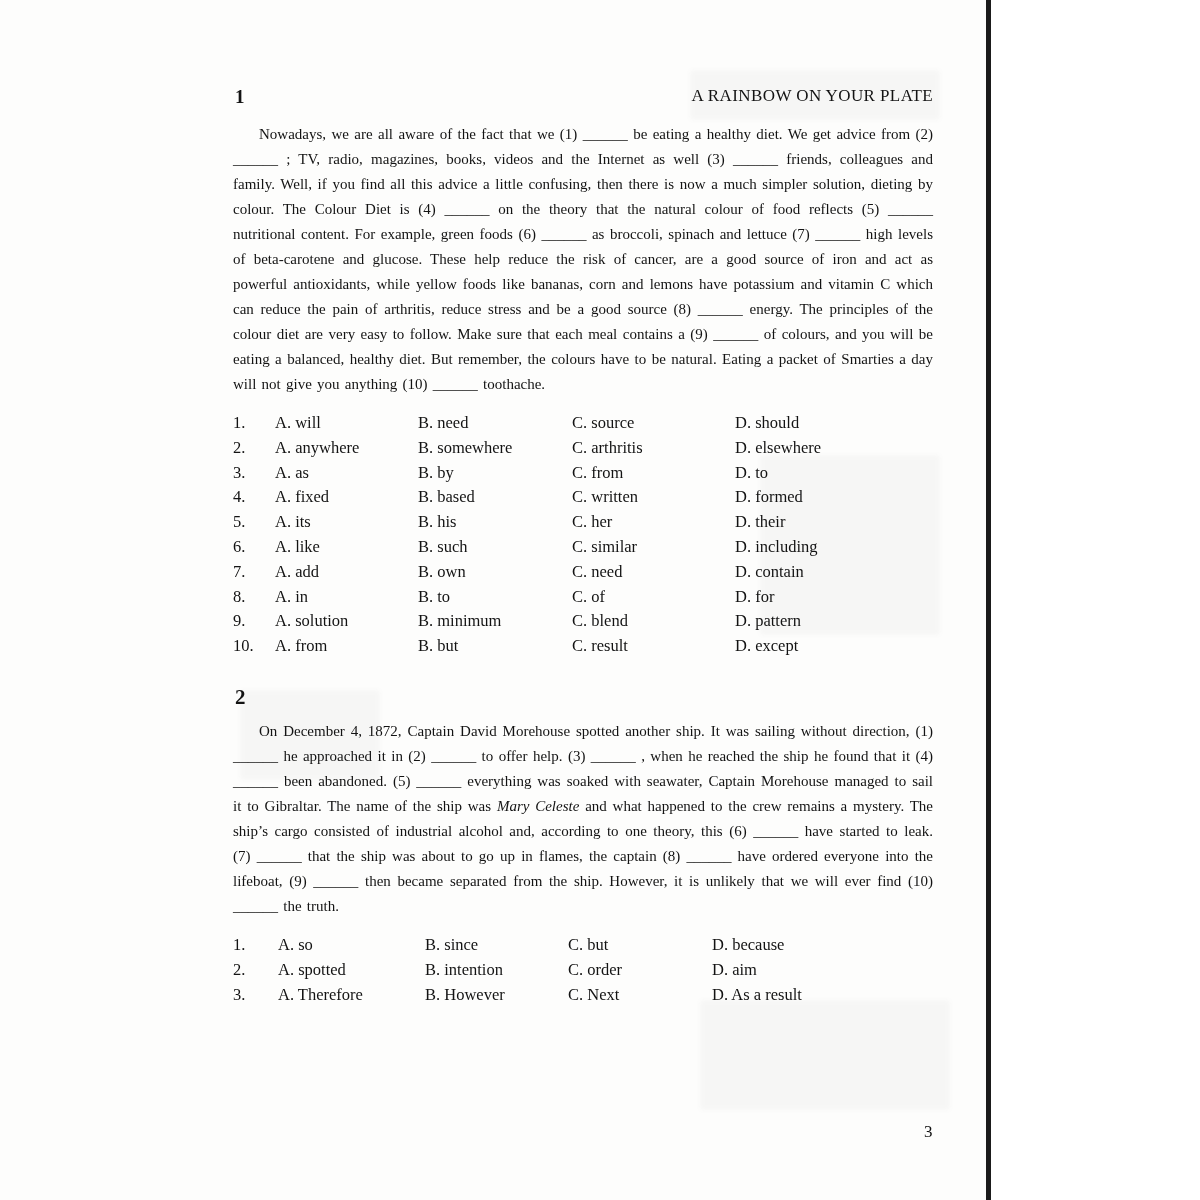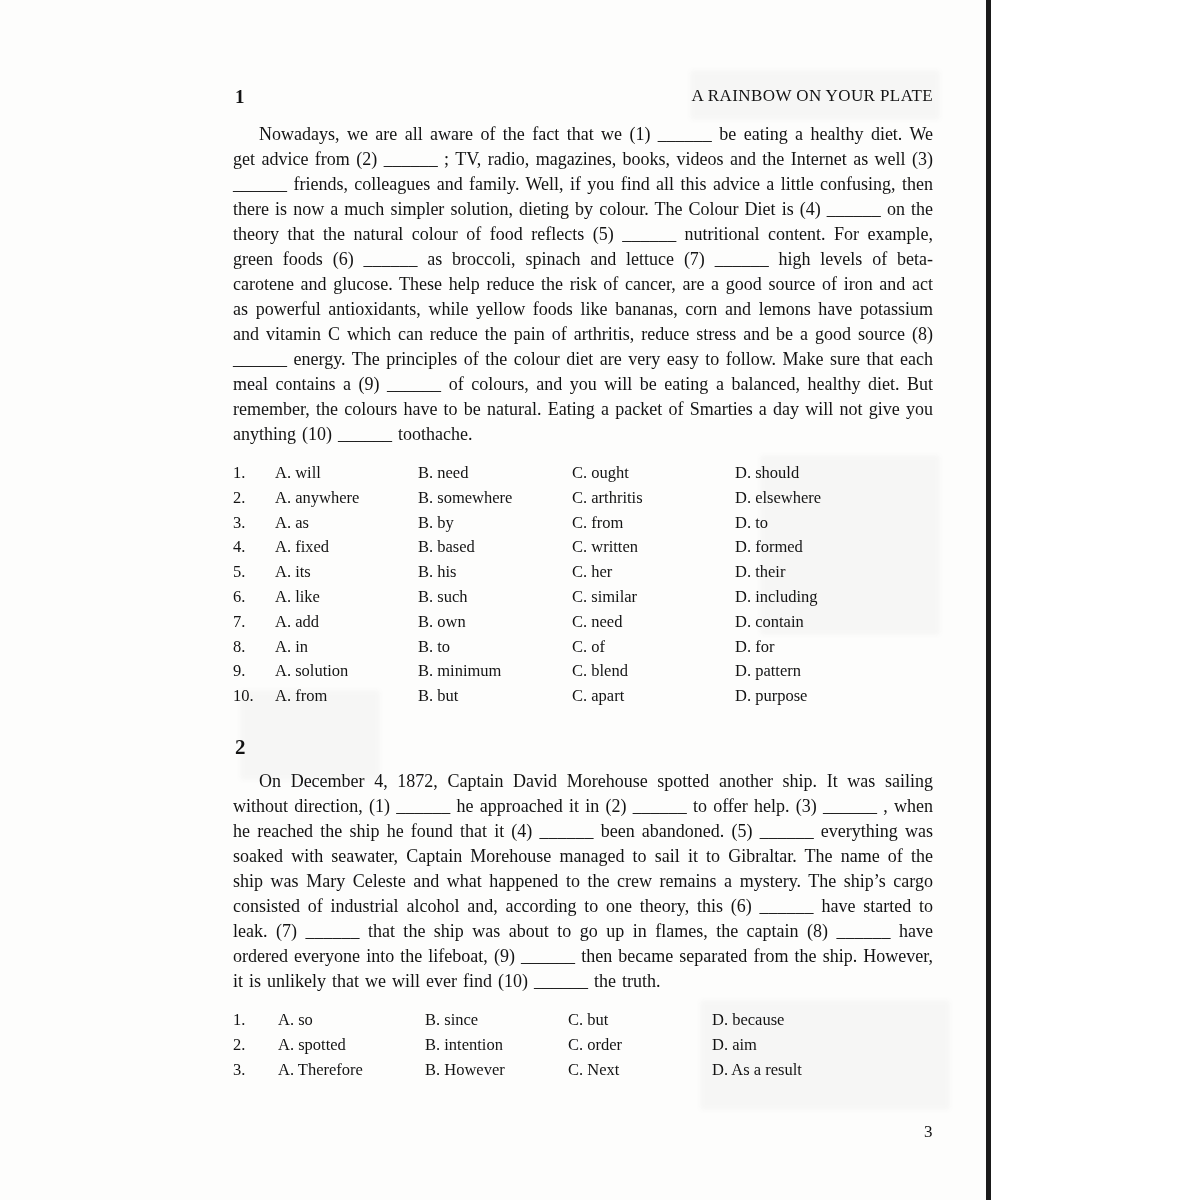--- a/index.html
+++ b/index.html
@@ -53,27 +53,27 @@
     font-size: 19px;
   }
   .ex-num.big { font-size: 21px; }
   .ex-title {
     text-align: right;
     font-weight: normal;
     font-size: 17px;
     letter-spacing: 0.4px;
   }
   .passage {
-    font-size: 18px;
+    font-size: 15px;
     line-height: 25px;
     text-align: justify;
     text-indent: 26px;
     word-spacing: 1.5px;
   }
-  .passage .italic { }
+  .passage .italic { font-style: italic; }
   .questions {
     margin-top: 14px;
     font-size: 16.5px;
   }
   .qrow {
     display: grid;
     grid-template-columns: 42px 143px 154px 163px auto;
     line-height: 24.8px;
   }
   .qrow2 {
@@ -110,21 +110,21 @@
       <div class="ex-title">A RAINBOW ON YOUR PLATE</div>
     </div>
 
     <div class="passage">Nowadays, we are all aware of the fact that we (1) ______ be eating a healthy diet. We get advice from (2) ______ ; TV, radio, magazines, books, videos and the Internet as well (3) ______ friends, colleagues and family. Well, if you find all this advice a little confusing, then there is now a much simpler solution, dieting by colour. The Colour Diet is (4) ______ on the theory that the natural colour of food reflects (5) ______ nutritional content. For example, green foods (6) ______ as broccoli, spinach and lettuce (7) ______ high levels of beta-carotene and glucose. These help reduce the risk of cancer, are a good source of iron and act as powerful antioxidants, while yellow foods like bananas, corn and lemons have potassium and vitamin C which can reduce the pain of arthritis, reduce stress and be a good source (8) ______ energy. The principles of the colour diet are very easy to follow. Make sure that each meal contains a (9) ______ of colours, and you will be eating a balanced, healthy diet. But remember, the colours have to be natural. Eating a packet of Smarties a day will not give you anything (10) ______ toothache.</div>
 
     <div class="questions">
       <div class="qrow">
         <span>1.</span>
         <span>A. will</span>
         <span>B. need</span>
-        <span>C. ought</span>
+        <span>C. source</span>
         <span>D. should</span>
       </div>
       <div class="qrow">
         <span>2.</span>
         <span>A. anywhere</span>
         <span>B. somewhere</span>
         <span>C. arthritis</span>
         <span>D. elsewhere</span>
       </div>
       <div class="qrow">
@@ -173,22 +173,22 @@
         <span>9.</span>
         <span>A. solution</span>
         <span>B. minimum</span>
         <span>C. blend</span>
         <span>D. pattern</span>
       </div>
       <div class="qrow">
         <span>10.</span>
         <span>A. from</span>
         <span>B. but</span>
-        <span>C. apart</span>
-        <span>D. purpose</span>
+        <span>C. result</span>
+        <span>D. except</span>
       </div>
     </div>
 
     <div class="ex2-header">
       <span class="ex-num big">2</span>
     </div>
 
     <div class="passage"><span>On December 4, 1872, Captain David Morehouse spotted another ship. It was sailing without direction, (1) ______ he approached it in (2) ______ to offer help. (3) ______ , when he reached the ship he found that it (4) ______ been abandoned. (5) ______ everything was soaked with seawater, Captain Morehouse managed to sail it to Gibraltar. The name of the ship was </span><span class="italic">Mary Celeste</span><span> and what happened to the crew remains a mystery. The ship’s cargo consisted of industrial alcohol and, according to one theory, this (6) ______ have started to leak. (7) ______ that the ship was about to go up in flames, the captain (8) ______ have ordered everyone into the lifeboat, (9) ______ then became separated from the ship. However, it is unlikely that we will ever find (10) ______ the truth.</span></div>
 
     <div class="questions">

